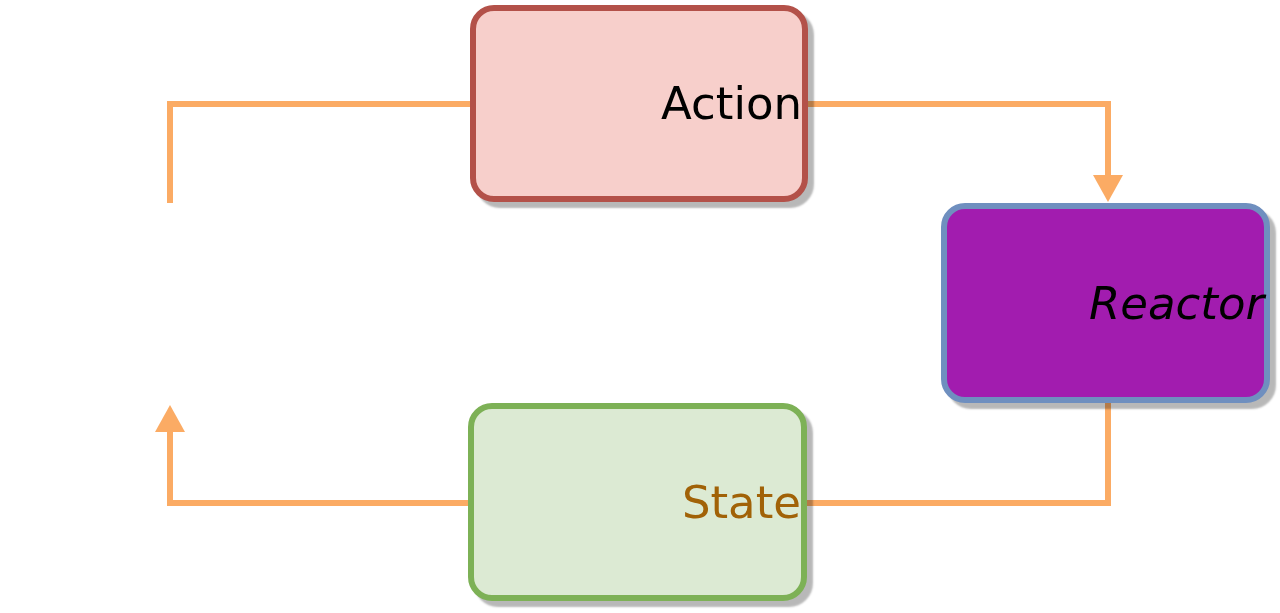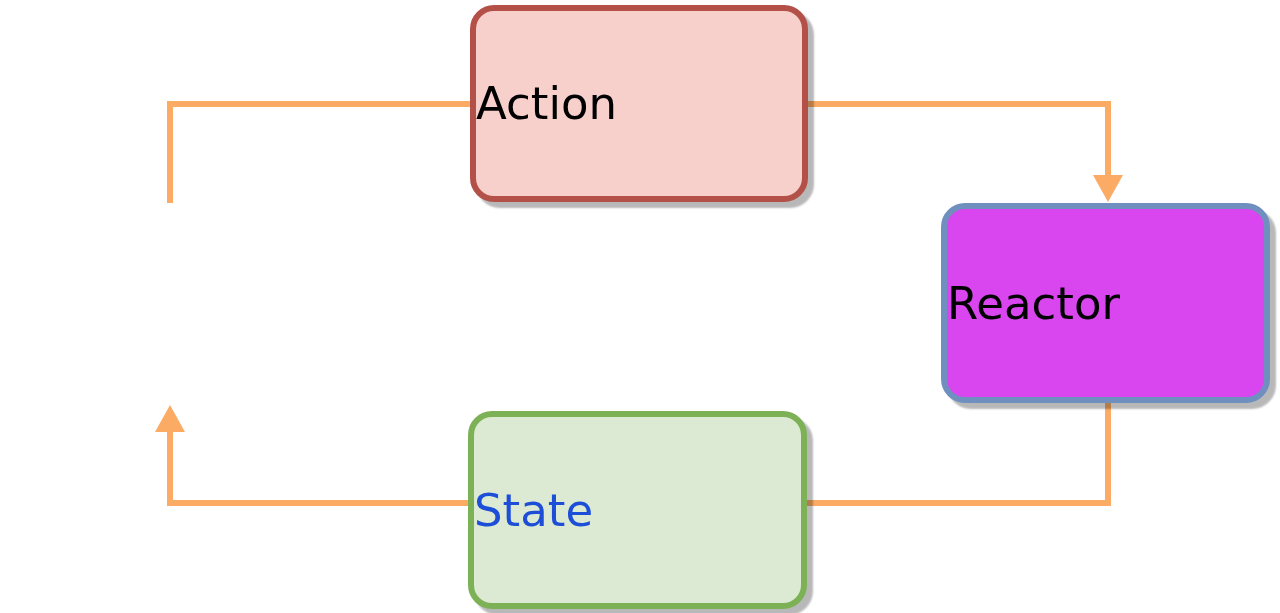--- a/index.html
+++ b/index.html
@@ -27,21 +27,21 @@
     stroke-width: 6;
     stroke-linejoin: miter;
   }
   .node {
     position: absolute;
     box-sizing: border-box;
     border: 6px solid;
     border-radius: 24px;
     display: flex;
     align-items: center;
-    justify-content: flex-start;
+    justify-content: flex-end;
     font-size: 45px;
     color: #000000;
     box-shadow: 6px 6px 2px rgba(0, 0, 0, 0.28);
   }
   .node-action  { left: 470px; top: 5px;   width: 338px; height: 197px; }
   .node-reactor { left: 941px; top: 203px; width: 329px; height: 200px; }
   .node-view    { left: 3px;   top: 203px; width: 337px; height: 200px; }
   .node-state   { left: 468px; top: 403px; width: 339px; height: 198px; }
 </style>
 </head>
@@ -59,22 +59,22 @@
     <path class="edge" d="M 1108 403 L 1108 503 L 807 503" style="stroke: rgb(251, 171, 100);"></path>
 
     <path class="edge" d="M 468 503 L 170 503 L 170 430" style="stroke: rgb(251, 171, 100);"></path>
     <path d="M 170 405 L 155 432 L 185 432 Z" style="fill: rgb(251, 171, 100);"></path>
   </svg>
 
   <div class="node node-action" style="background-color: rgb(247, 207, 203); border-color: rgb(179, 81, 73); color: rgb(0, 0, 0);">
     <span>Action</span>
   </div>
 
-  <div class="node node-reactor" style="background-color: #d946ef; border-color: rgb(111, 143, 191); color: rgb(0, 0, 0);">
+  <div class="node node-reactor" style="background-color: #a21caf; border-color: rgb(111, 143, 191); color: rgb(0, 0, 0); font-style: italic;">
     <span>Reactor</span>
   </div>
 
-  <div class="node node-state" style="background-color: rgb(220, 234, 211); border-color: rgb(125, 177, 86); color: #1d4ed8; margin-top: 8px;">
+  <div class="node node-state" style="background-color: rgb(220, 234, 211); border-color: rgb(125, 177, 86); color: #a16207;">
     <span>State</span>
   </div>
 
 
 </div>
 
 </body></html>

